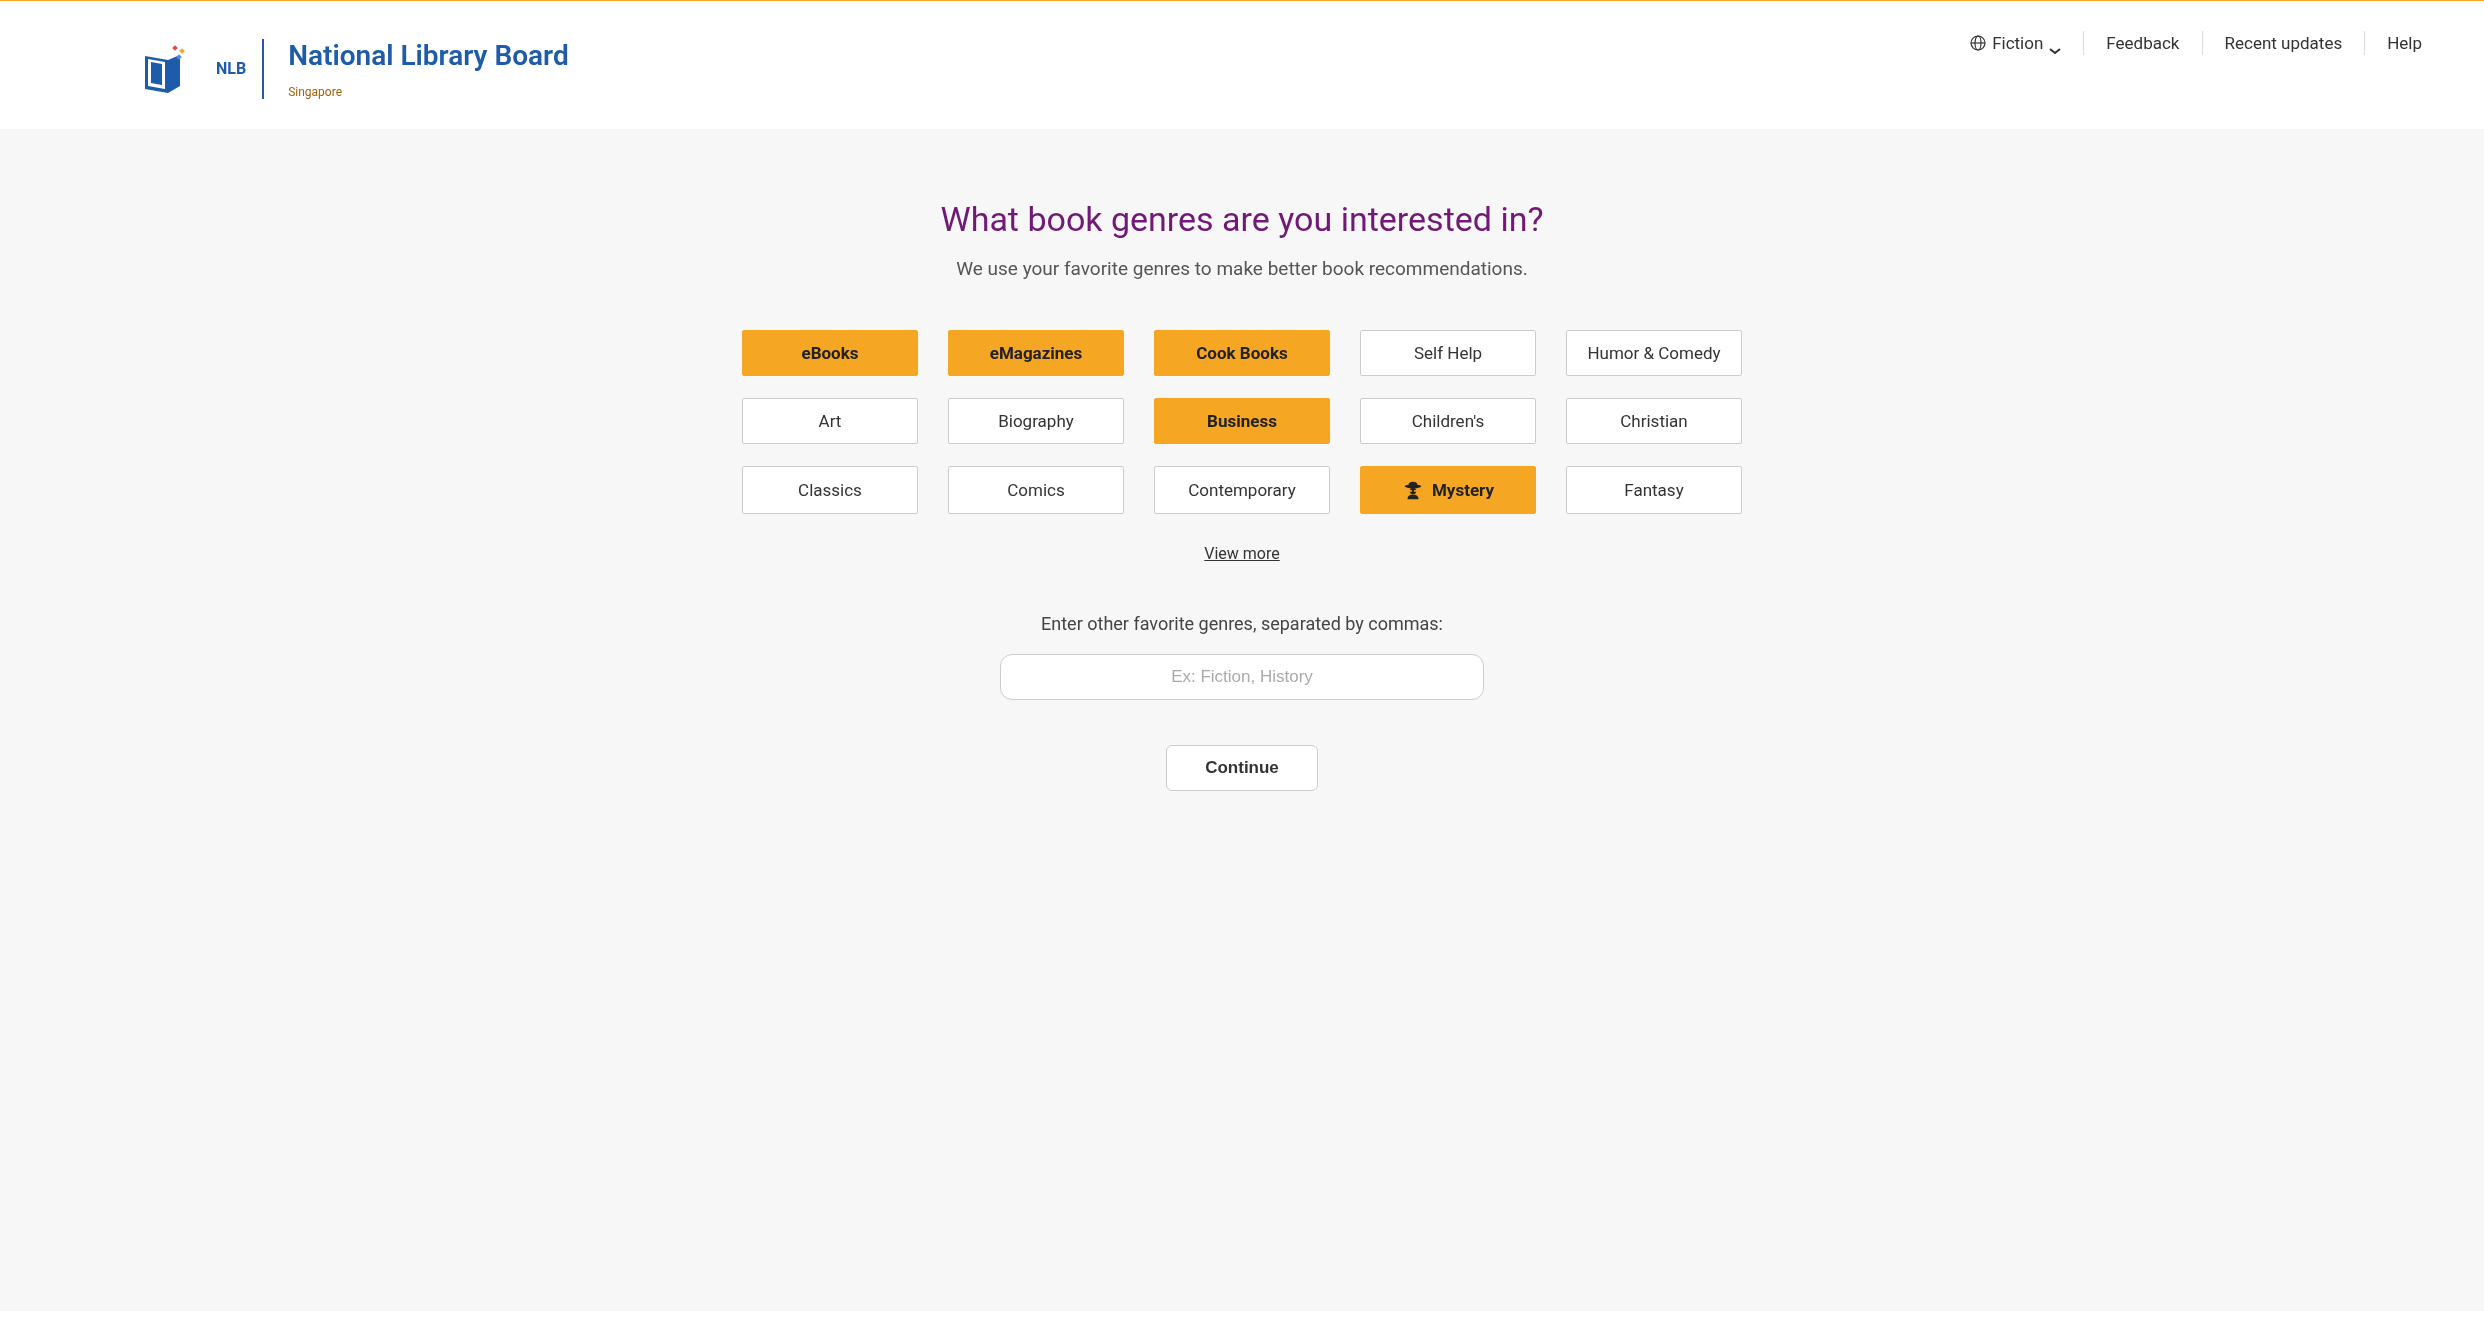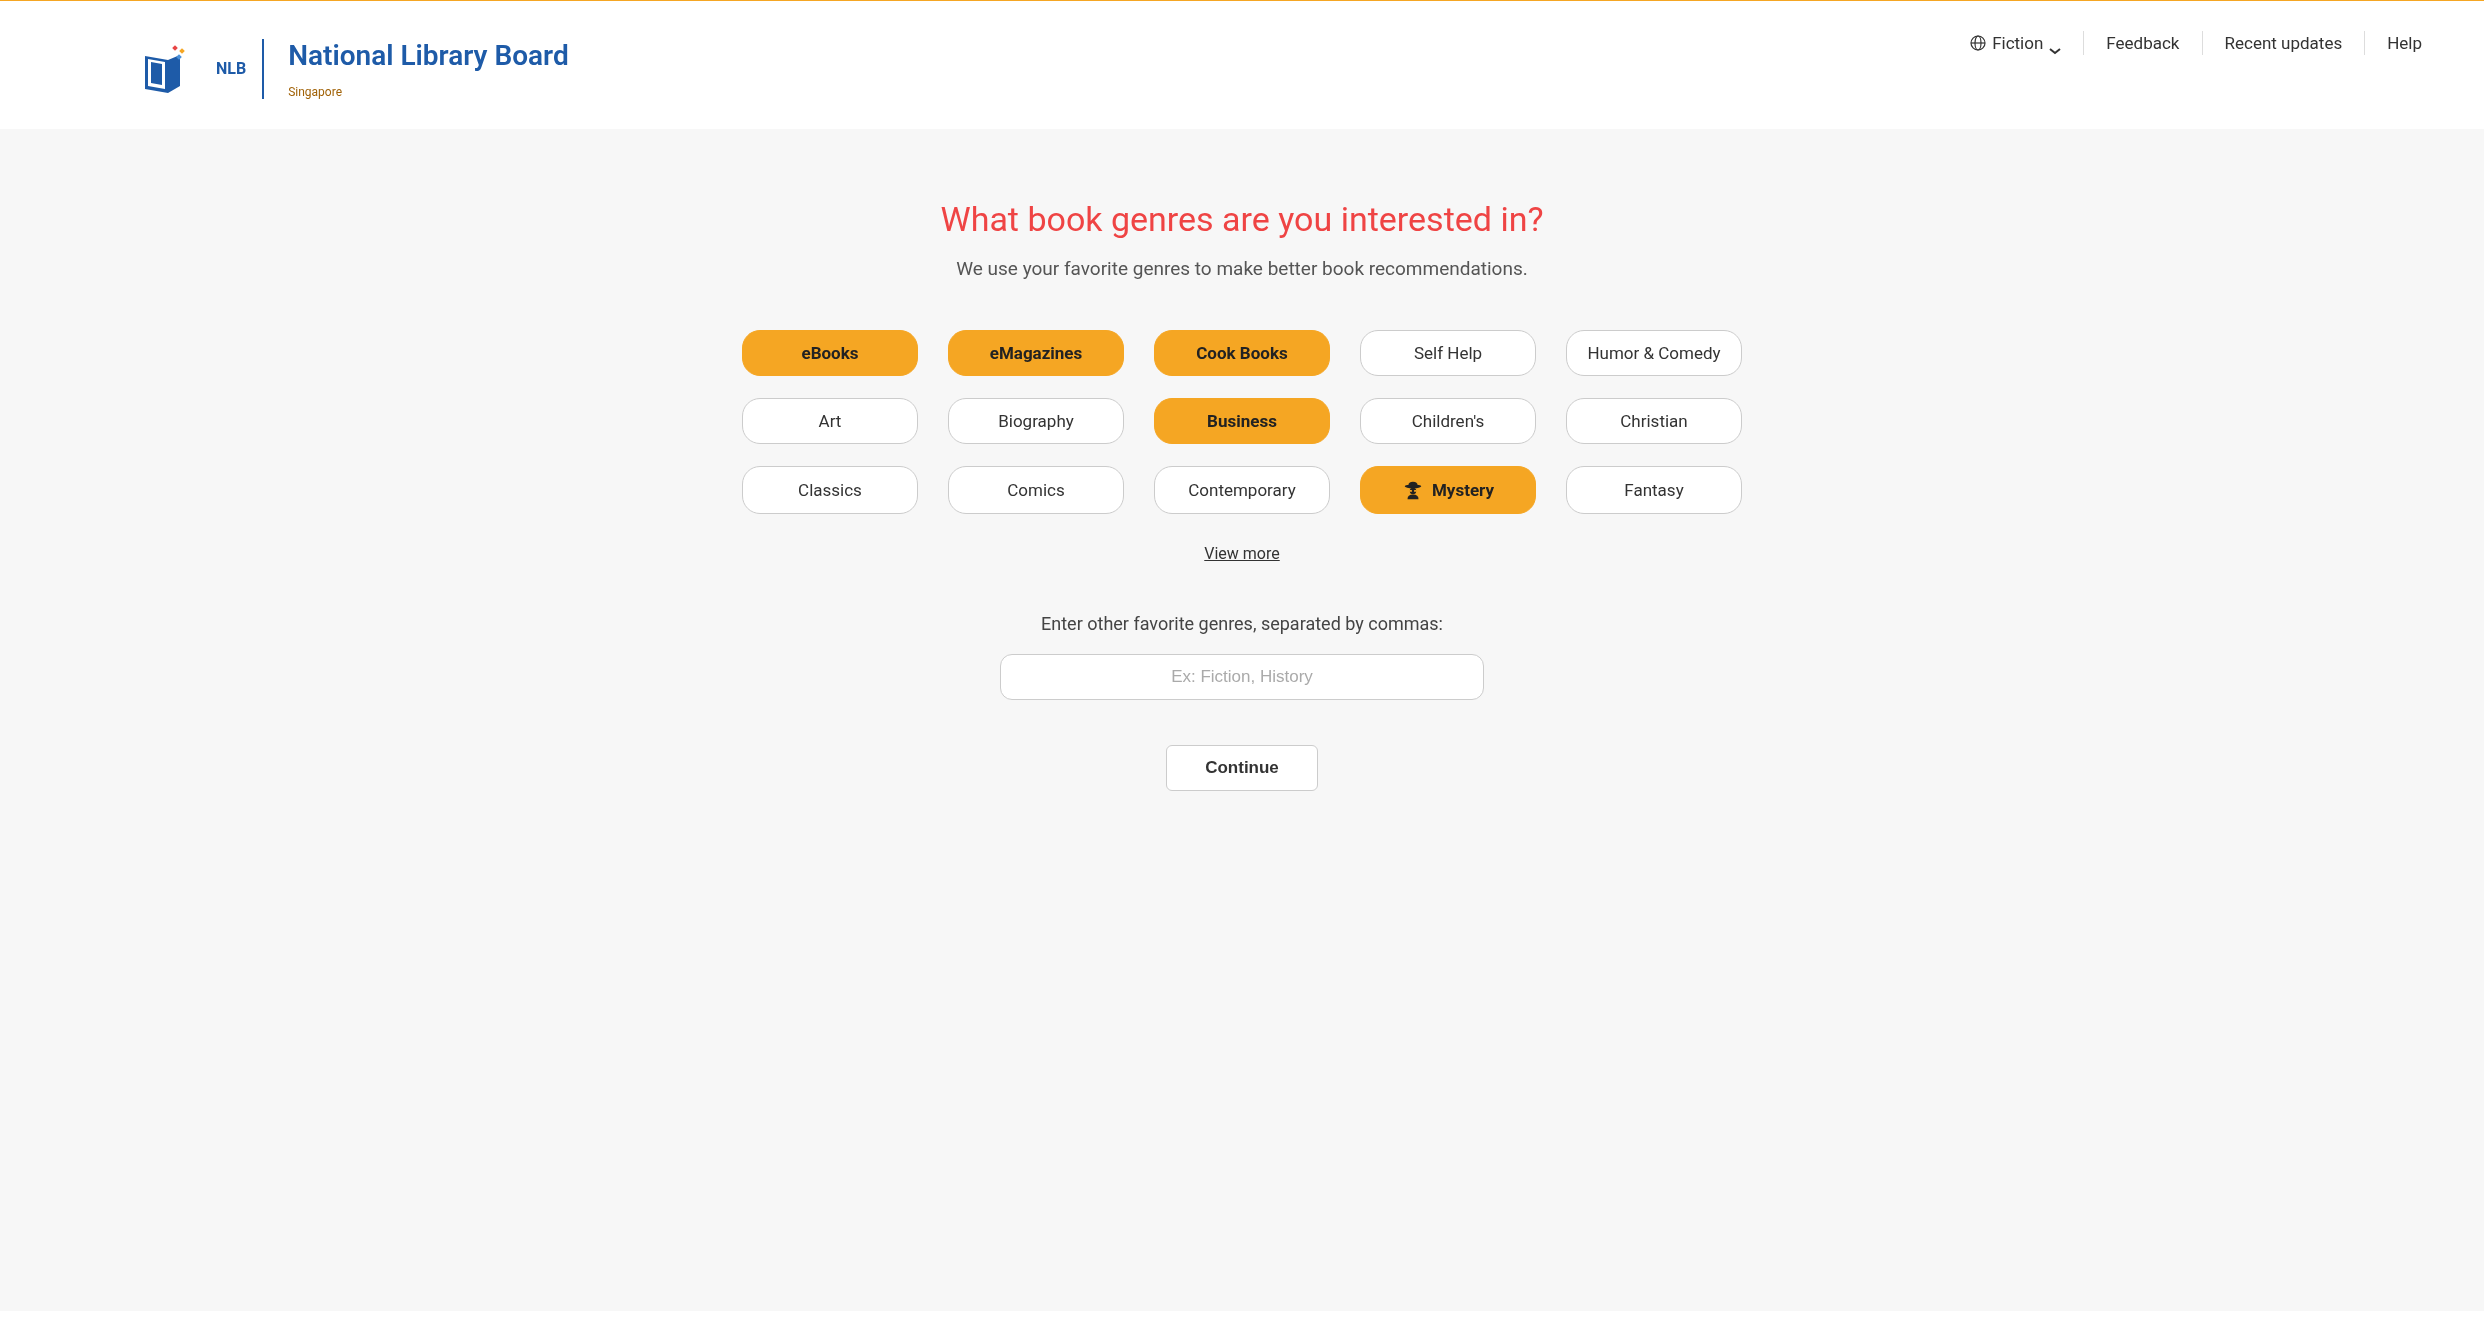--- a/index.html
+++ b/index.html
@@ -82,39 +82,39 @@
       min-height: calc(100vh - 150px);
     }
     .content-wrapper {
       max-width: 1100px;
       margin: 0 auto;
       text-align: center;
     }
     .page-title {
       font-size: 34px;
       font-weight: 400;
-      color: #ef4444;
+      color: #701a75;
       margin-bottom: 18px;
     }
     .page-subtitle {
       font-size: 19px;
       color: #555;
       margin-bottom: 50px;
     }
     .genre-grid {
       display: grid;
       grid-template-columns: repeat(5, 1fr);
       gap: 22px 30px;
       max-width: 1000px;
       margin: 0 auto 30px;
     }
     .genre-chip {
       padding: 12px 10px;
       border: 1px solid #ccc;
-      border-radius: 18px;
+      border-radius: 2px;
       background: #fff;
       font-size: 17px;
       color: #333;
       cursor: pointer;
       display: flex;
       align-items: center;
       justify-content: center;
       gap: 8px;
       font-weight: 400;
     }

